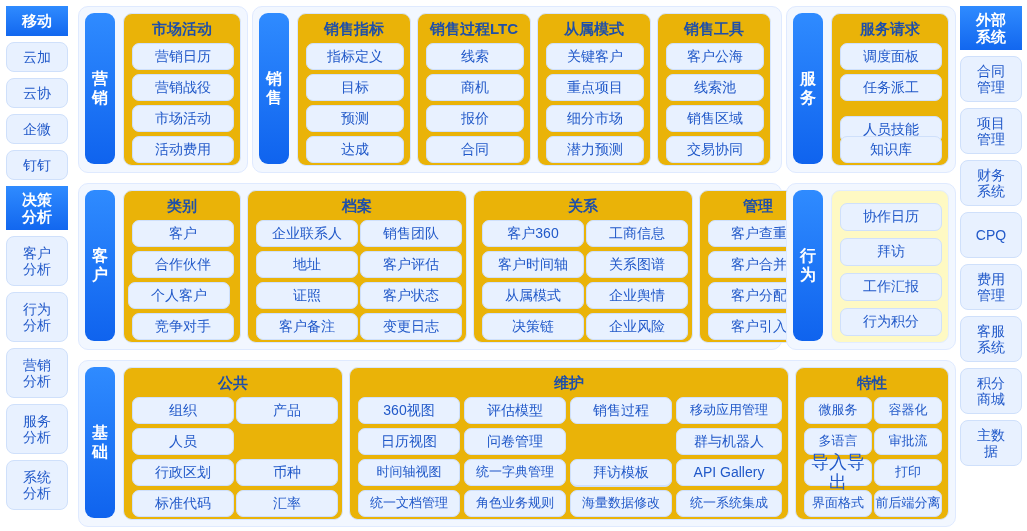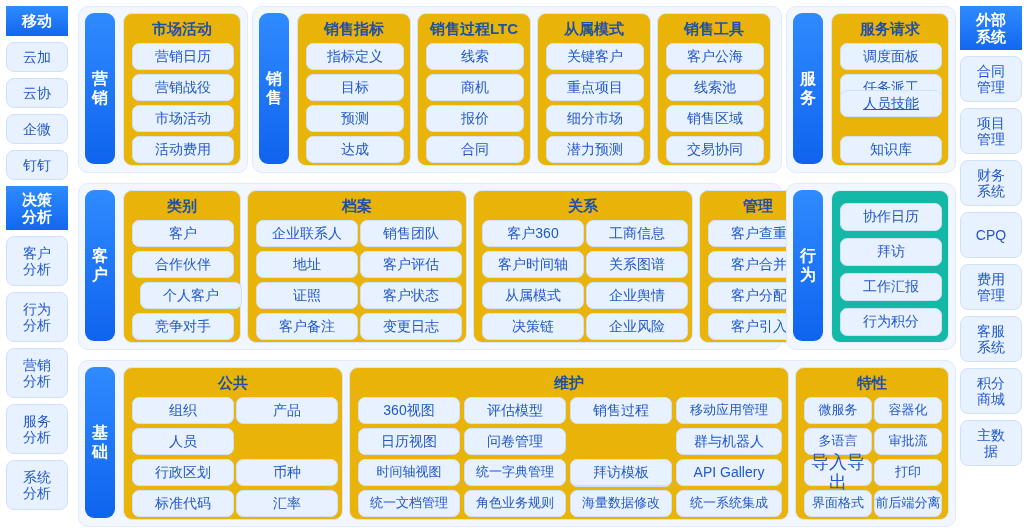--- a/index.html
+++ b/index.html
@@ -167,33 +167,33 @@
       <div class="pill" style="position:absolute;left:8px;top:122px;width:96px;height:25px;">交易协同</div>
     </div>
   </div>
 
   <div class="panel" style="left:786px;top:6px;width:168px;height:165px;">
     <div class="vrail" style="left:6px;top:6px;width:30px;height:151px;">服务</div>
     <div class="groupbox" style="left:44px;top:6px;width:116px;height:151px;">
       <div class="grouptitle">服务请求</div>
       <div class="pill" style="position:absolute;left:8px;top:29px;width:100px;height:25px;">调度面板</div>
       <div class="pill" style="position:absolute;left:8px;top:60px;width:100px;height:25px;">任务派工</div>
-      <div class="pill" style="position:absolute;left:8px;top:76px;width:100px;height:25px;text-decoration:underline;">人员技能</div>
+      <div class="pill" style="position:absolute;left:8px;top:102px;width:100px;height:25px;">人员技能</div>
       <div class="pill" style="position:absolute;left:8px;top:122px;width:100px;height:25px;">知识库</div>
     </div>
   </div>
 
   <div class="panel" style="left:78px;top:183px;width:702px;height:165px;">
     <div class="vrail" style="left:6px;top:6px;width:30px;height:151px;">客户</div>
 
     <div class="groupbox" style="left:44px;top:6px;width:116px;height:151px;">
       <div class="grouptitle">类别</div>
       <div class="pill" style="position:absolute;left:8px;top:29px;width:100px;height:25px;">客户</div>
       <div class="pill" style="position:absolute;left:8px;top:60px;width:100px;height:25px;">合作伙伴</div>
-      <div class="pill" style="position:absolute;left:16px;top:91px;width:100px;height:25px;">个人客户</div>
+      <div class="pill" style="position:absolute;left:4px;top:91px;width:100px;height:25px;">个人客户</div>
       <div class="pill" style="position:absolute;left:8px;top:122px;width:100px;height:25px;">竞争对手</div>
     </div>
 
     <div class="groupbox" style="left:168px;top:6px;width:218px;height:151px;">
       <div class="grouptitle">档案</div>
       <div class="pill" style="position:absolute;left:8px;top:29px;width:100px;height:25px;">企业联系人</div>
       <div class="pill" style="position:absolute;left:112px;top:29px;width:100px;height:25px;">销售团队</div>
       <div class="pill" style="position:absolute;left:8px;top:60px;width:100px;height:25px;">地址</div>
       <div class="pill" style="position:absolute;left:112px;top:60px;width:100px;height:25px;">客户评估</div>
       <div class="pill" style="position:absolute;left:8px;top:91px;width:100px;height:25px;">证照</div>
@@ -218,21 +218,21 @@
       <div class="grouptitle">管理</div>
       <div class="pill" style="position:absolute;left:8px;top:29px;width:100px;height:25px;">客户查重</div>
       <div class="pill" style="position:absolute;left:8px;top:60px;width:100px;height:25px;">客户合并</div>
       <div class="pill" style="position:absolute;left:8px;top:91px;width:100px;height:25px;">客户分配</div>
       <div class="pill" style="position:absolute;left:8px;top:122px;width:100px;height:25px;">客户引入</div>
     </div>
   </div>
 
   <div class="panel" style="left:786px;top:183px;width:168px;height:165px;">
     <div class="vrail" style="left:6px;top:6px;width:30px;height:151px;">行为</div>
-    <div class="groupbox" style="left:44px;top:6px;width:116px;height:151px;background:#14b8a6;border-color:#e2edff;">
+    <div class="groupbox" style="left:44px;top:6px;width:116px;height:151px;background:#fef9c3;border-color:#e2edff;">
       <div class="pill" style="position:absolute;left:8px;top:12px;width:100px;height:26px;">协作日历</div>
       <div class="pill" style="position:absolute;left:8px;top:47px;width:100px;height:26px;">拜访</div>
       <div class="pill" style="position:absolute;left:8px;top:82px;width:100px;height:26px;">工作汇报</div>
       <div class="pill" style="position:absolute;left:8px;top:117px;width:100px;height:26px;">行为积分</div>
     </div>
   </div>
 
   <div class="panel" style="left:78px;top:360px;width:876px;height:165px;">
     <div class="vrail" style="left:6px;top:6px;width:30px;height:151px;">基础</div>
 

